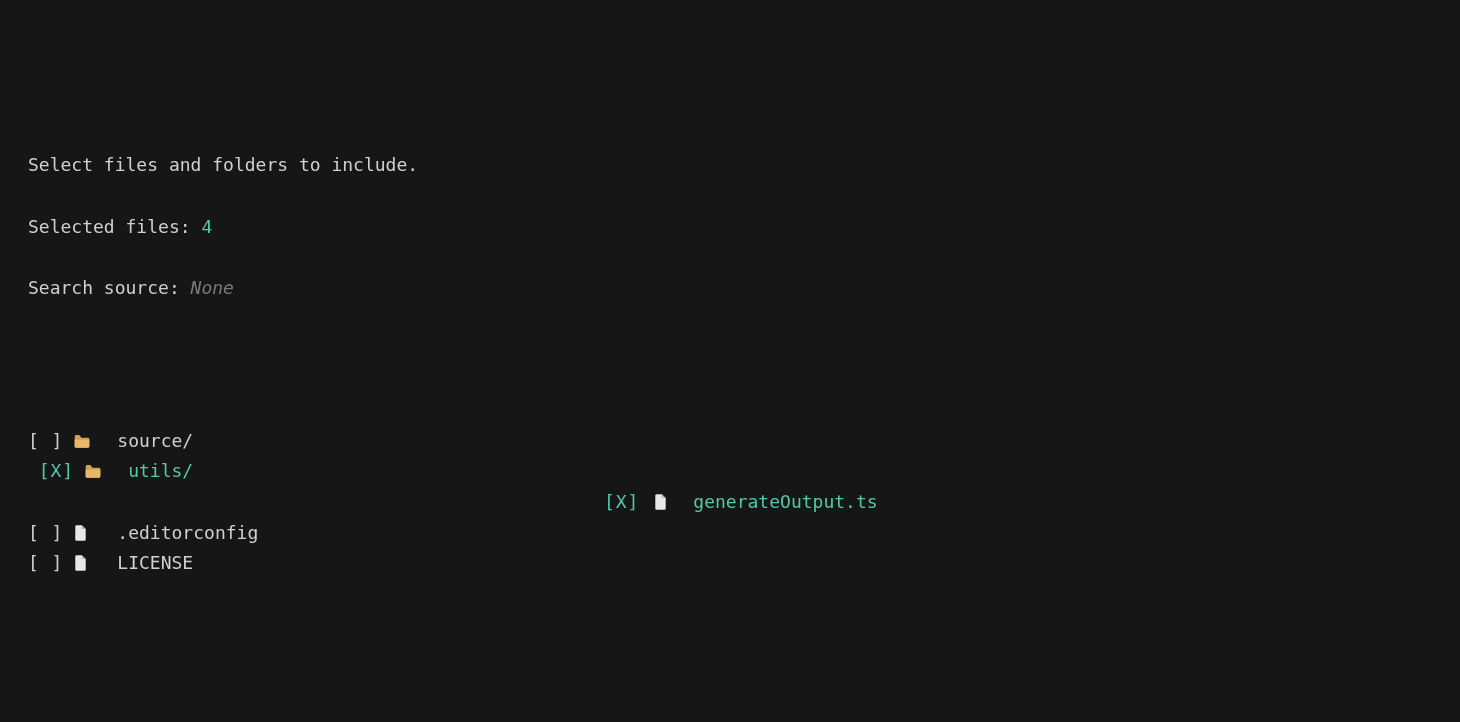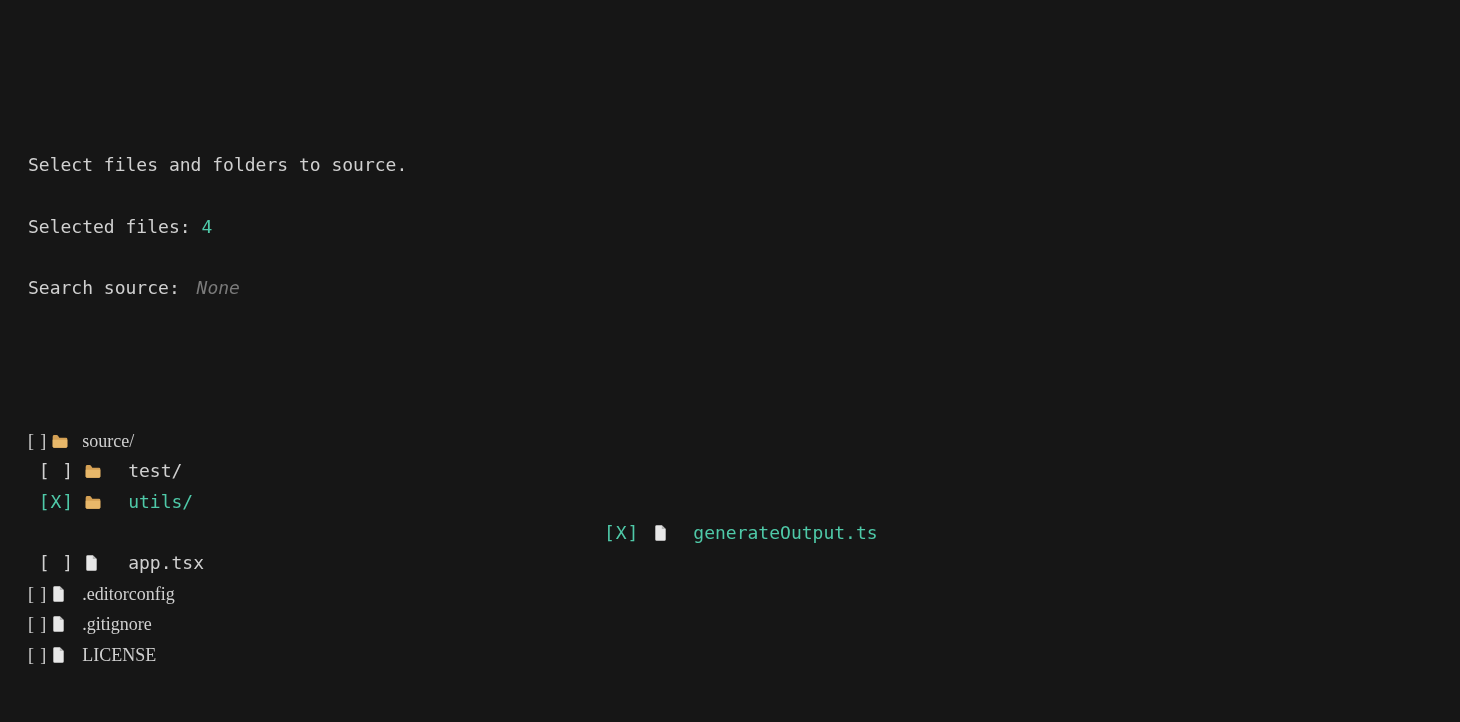--- a/index.html
+++ b/index.html
@@ -21,29 +21,28 @@
     }
     .header-line {
       color: #d0d0d0;
     }
     .count {
       color: #4fc9a8;
     }
     .none-val {
       color: #7a7a7a;
       font-style: italic;
-      margin-left: 6px;
     }
     .blank-line {
       height: 1.7em;
     }
     .row {
       display: block;
     }
-    .indent-0 { padding-left: 0; font-family: Liberation Serif, serif; }
+    .indent-0 { padding-left: 0; }
     .indent-1 { padding-left: 0.6em; }
     .indent-2 { padding-left: 1.2em; text-align: center; }
     .checkbox {
       display: inline;
       letter-spacing: 0.05em;
     }
     .checkbox.sel {
       color: #4fc9a8;
     }
     .folder-icon {
@@ -69,47 +68,38 @@
     }
     .name.sel {
       color: #4fc9a8;
     }
   </style>
 </head>
 <body>
 
 
 
-<div class="header-line">Select files and folders to source.</div>
+<div class="header-line">Select files and folders to include.</div>
 <div class="header-line"><span>Selected files: </span><span class="count">4</span></div>
 <div class="header-line"><span>Search source: </span><span class="none-val">None</span></div>
 <div class="blank-line"></div>
 
 <div id="tree"><div class="row indent-0"><span class="checkbox">[ ]</span> <span class="folder-icon"><svg viewBox="0 0 24 20" xmlns="http://www.w3.org/2000/svg">
   <path d="M1 4 L1 18 Q1 20 3 20 L21 20 Q23 20 23 18 L23 7 Q23 5 21 5 L11 5 L9 2 Q8.5 1 7 1 L3 1 Q1 1 1 4 Z" fill="#d4a054"></path>
   <path d="M1 8 L23 8 L23 18 Q23 20 21 20 L3 20 Q1 20 1 18 Z" fill="#e8b86a"></path>
-</svg></span>  <span class="name">source/</span></div><div class="row indent-1"><span class="checkbox">[ ]</span> <span class="folder-icon"><svg viewBox="0 0 24 20" xmlns="http://www.w3.org/2000/svg">
-  <path d="M1 4 L1 18 Q1 20 3 20 L21 20 Q23 20 23 18 L23 7 Q23 5 21 5 L11 5 L9 2 Q8.5 1 7 1 L3 1 Q1 1 1 4 Z" fill="#d4a054"></path>
-  <path d="M1 8 L23 8 L23 18 Q23 20 21 20 L3 20 Q1 20 1 18 Z" fill="#e8b86a"></path>
-</svg></span>  <span class="name">test/</span></div><div class="row indent-1"><span class="checkbox sel">[X]</span> <span class="folder-icon"><svg viewBox="0 0 24 20" xmlns="http://www.w3.org/2000/svg">
+</svg></span>  <span class="name">source/</span></div><div class="row indent-1"><span class="checkbox sel">[X]</span> <span class="folder-icon"><svg viewBox="0 0 24 20" xmlns="http://www.w3.org/2000/svg">
   <path d="M1 4 L1 18 Q1 20 3 20 L21 20 Q23 20 23 18 L23 7 Q23 5 21 5 L11 5 L9 2 Q8.5 1 7 1 L3 1 Q1 1 1 4 Z" fill="#d4a054"></path>
   <path d="M1 8 L23 8 L23 18 Q23 20 21 20 L3 20 Q1 20 1 18 Z" fill="#e8b86a"></path>
 </svg></span>  <span class="name sel">utils/</span></div><div class="row indent-2"><span class="checkbox sel">[X]</span> <span class="file-icon"><svg viewBox="0 0 20 24" xmlns="http://www.w3.org/2000/svg">
   <path d="M2 0 L12 0 L18 6 L18 22 Q18 24 16 24 L4 24 Q2 24 2 22 L2 2 Q2 0 4 0 Z" fill="#e8e8e8"></path>
   <path d="M12 0 L12 6 L18 6 Z" fill="#b8b8b8"></path>
-</svg></span>  <span class="name sel">generateOutput.ts</span></div><div class="row indent-1"><span class="checkbox">[ ]</span> <span class="file-icon"><svg viewBox="0 0 20 24" xmlns="http://www.w3.org/2000/svg">
-  <path d="M2 0 L12 0 L18 6 L18 22 Q18 24 16 24 L4 24 Q2 24 2 22 L2 2 Q2 0 4 0 Z" fill="#e8e8e8"></path>
-  <path d="M12 0 L12 6 L18 6 Z" fill="#b8b8b8"></path>
-</svg></span>  <span class="name">app.tsx</span></div><div class="row indent-0"><span class="checkbox">[ ]</span> <span class="file-icon"><svg viewBox="0 0 20 24" xmlns="http://www.w3.org/2000/svg">
+</svg></span>  <span class="name sel">generateOutput.ts</span></div><div class="row indent-0"><span class="checkbox">[ ]</span> <span class="file-icon"><svg viewBox="0 0 20 24" xmlns="http://www.w3.org/2000/svg">
   <path d="M2 0 L12 0 L18 6 L18 22 Q18 24 16 24 L4 24 Q2 24 2 22 L2 2 Q2 0 4 0 Z" fill="#e8e8e8"></path>
   <path d="M12 0 L12 6 L18 6 Z" fill="#b8b8b8"></path>
 </svg></span>  <span class="name">.editorconfig</span></div><div class="row indent-0"><span class="checkbox">[ ]</span> <span class="file-icon"><svg viewBox="0 0 20 24" xmlns="http://www.w3.org/2000/svg">
-  <path d="M2 0 L12 0 L18 6 L18 22 Q18 24 16 24 L4 24 Q2 24 2 22 L2 2 Q2 0 4 0 Z" fill="#e8e8e8"></path>
-  <path d="M12 0 L12 6 L18 6 Z" fill="#b8b8b8"></path>
-</svg></span>  <span class="name">.gitignore</span></div><div class="row indent-0"><span class="checkbox">[ ]</span> <span class="file-icon"><svg viewBox="0 0 20 24" xmlns="http://www.w3.org/2000/svg">
   <path d="M2 0 L12 0 L18 6 L18 22 Q18 24 16 24 L4 24 Q2 24 2 22 L2 2 Q2 0 4 0 Z" fill="#e8e8e8"></path>
   <path d="M12 0 L12 6 L18 6 Z" fill="#b8b8b8"></path>
 </svg></span>  <span class="name">LICENSE</span></div></div>
 
 
 
 
 
 
 

